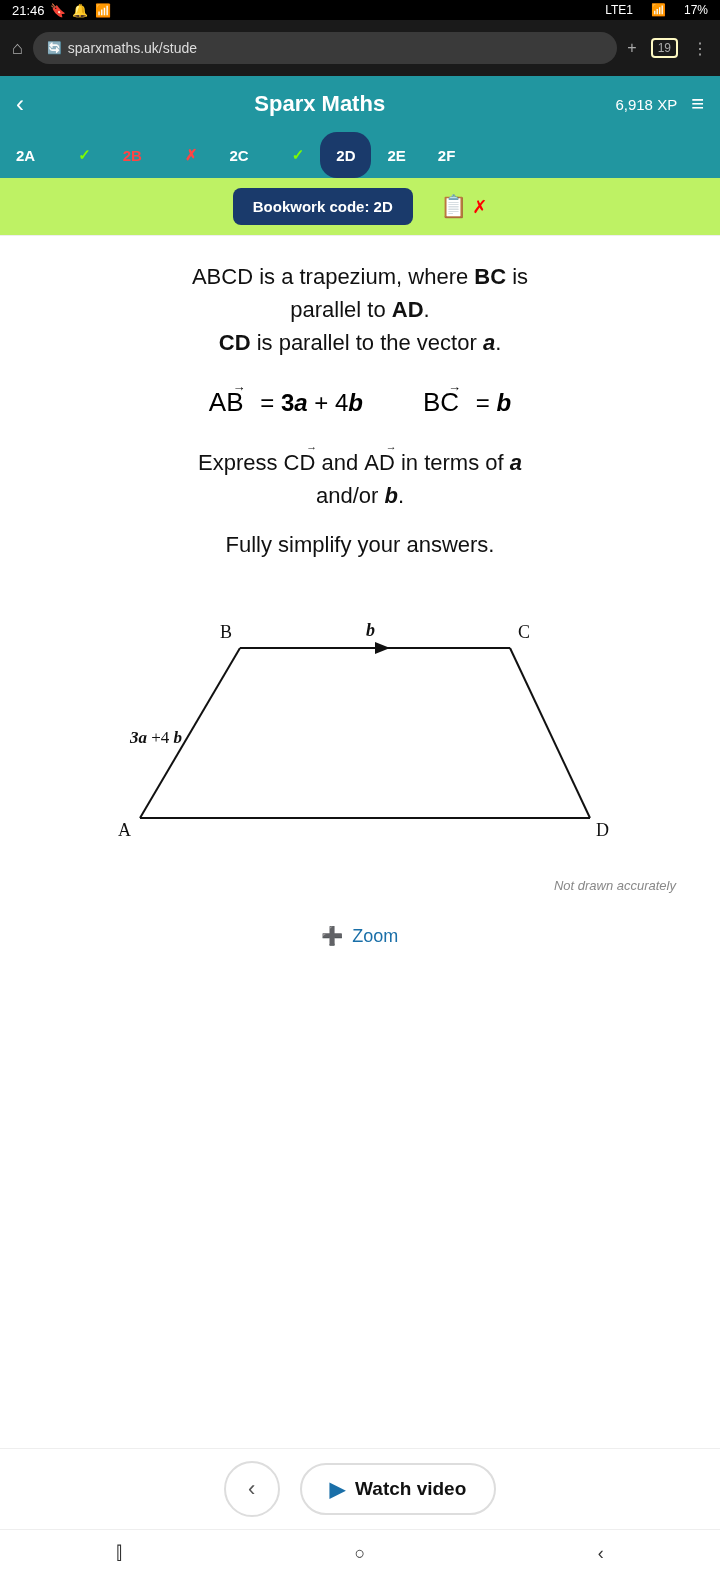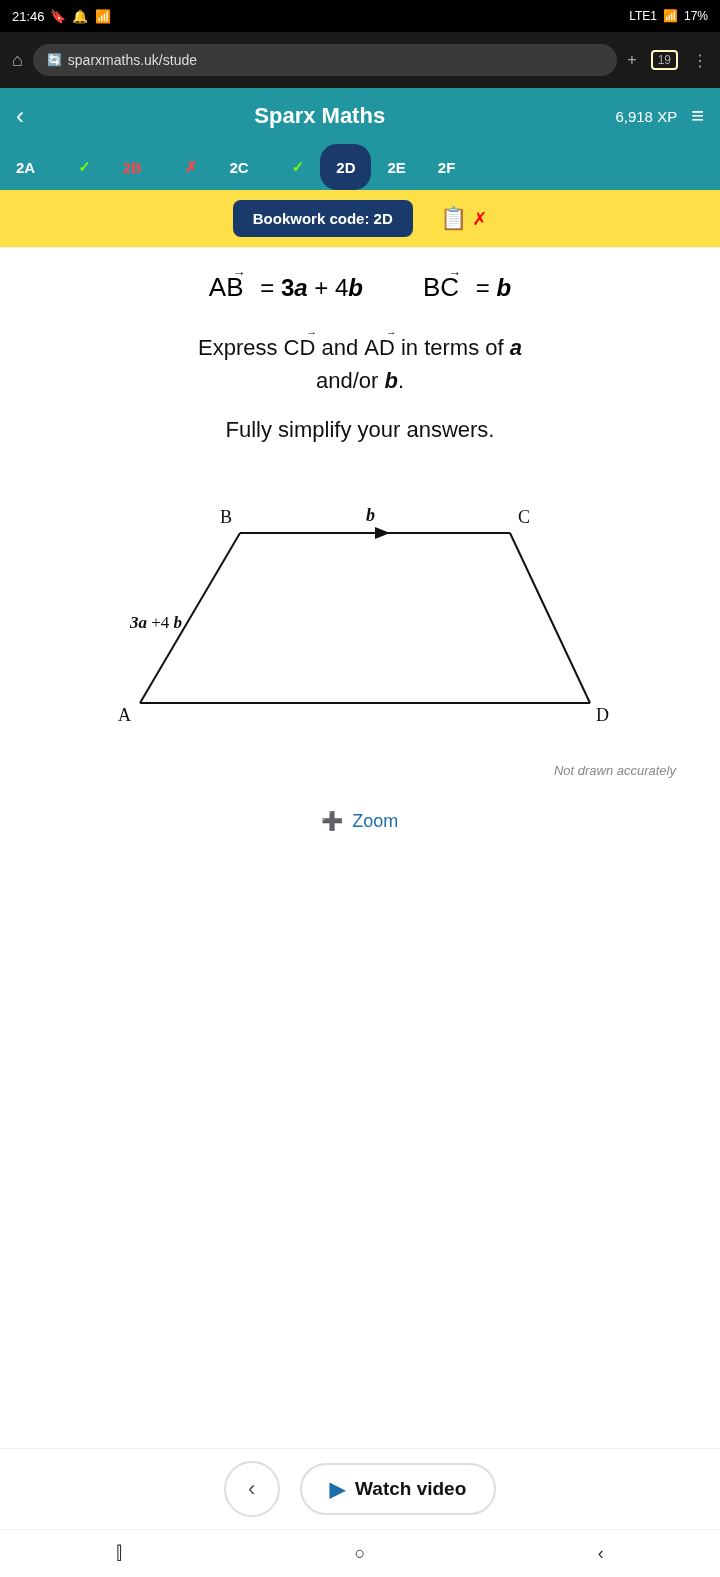--- a/index.html
+++ b/index.html
@@ -13,25 +13,25 @@
     }
 
     
     .status-bar {
       background: #000;
       color: #fff;
       display: flex;
       justify-content: space-between;
       align-items: center;
       padding: 4px 12px;
-      height: 32px;
+      height: 20px;
       font-size: 13px;
     }
     .status-left { display: flex; align-items: center; gap: 6px; }
-    .status-right { display: flex; align-items: center; gap: 6px; font-size: 12px; }
+    .status-right { display: flex; align-items: center; gap: 18px; font-size: 12px; }
 
     
     .browser-chrome {
       background: #1a1a1a;
       padding: 8px 12px;
       display: flex;
       align-items: center;
       gap: 10px;
       height: 56px;
     }
@@ -93,21 +93,21 @@
       background: #1a3a6b;
       color: #fff;
       border-radius: 17px;
     }
     .tab-item .check { color: #7cfc00; margin-left: 4px; }
     .tab-item .cross { color: #ff4444; margin-left: 4px; }
     .tab-item .tab-label-red { color: #ff4444; }
 
     
     .bookwork-bar {
-      background: #fde047;
+      background: #bef264;
       display: flex;
       align-items: center;
       justify-content: center;
       padding: 10px 16px;
       gap: 28px;
       border-bottom: 1px solid #eee;
       position: relative;
     }
     .bookwork-code-btn {
       background: #1a3a6b;
@@ -334,20 +334,27 @@
 <div class="bookwork-bar">
   <div class="bookwork-code-btn">Bookwork code: 2D</div>
   <div class="bookwork-icon">
     <span>📋</span>
     <span style="color:red;font-size:18px;">✗</span>
   </div>
 </div>
 
 <div class="main-content">
 
+  <div class="question-text">
+    <div>
+      ABCD is a trapezium, where <span style="font-weight:700;">BC</span> is
+    </div>
+    <div>parallel to <span style="font-weight:700;">AD</span>.</div>
+    <div><span style="font-weight:700;">CD</span> is parallel to the vector <span style="font-style:italic;font-weight:700;">a</span>.</div>
+  </div>
 
   <div class="vectors-row">
 
     <div class="vector-expr">
       <span style="position:relative;display:inline-block;margin-right:4px;">
         <span style="font-size:13px;position:absolute;top:-8px;right:-2px;">→</span>
         <span style="font-size:26px;font-weight:400;">AB</span>
       </span>
       <span style="font-size:24px;">&nbsp;=&nbsp;<b>3<i>a</i></b> + 4<b><i>b</i></b></span>
     </div>

